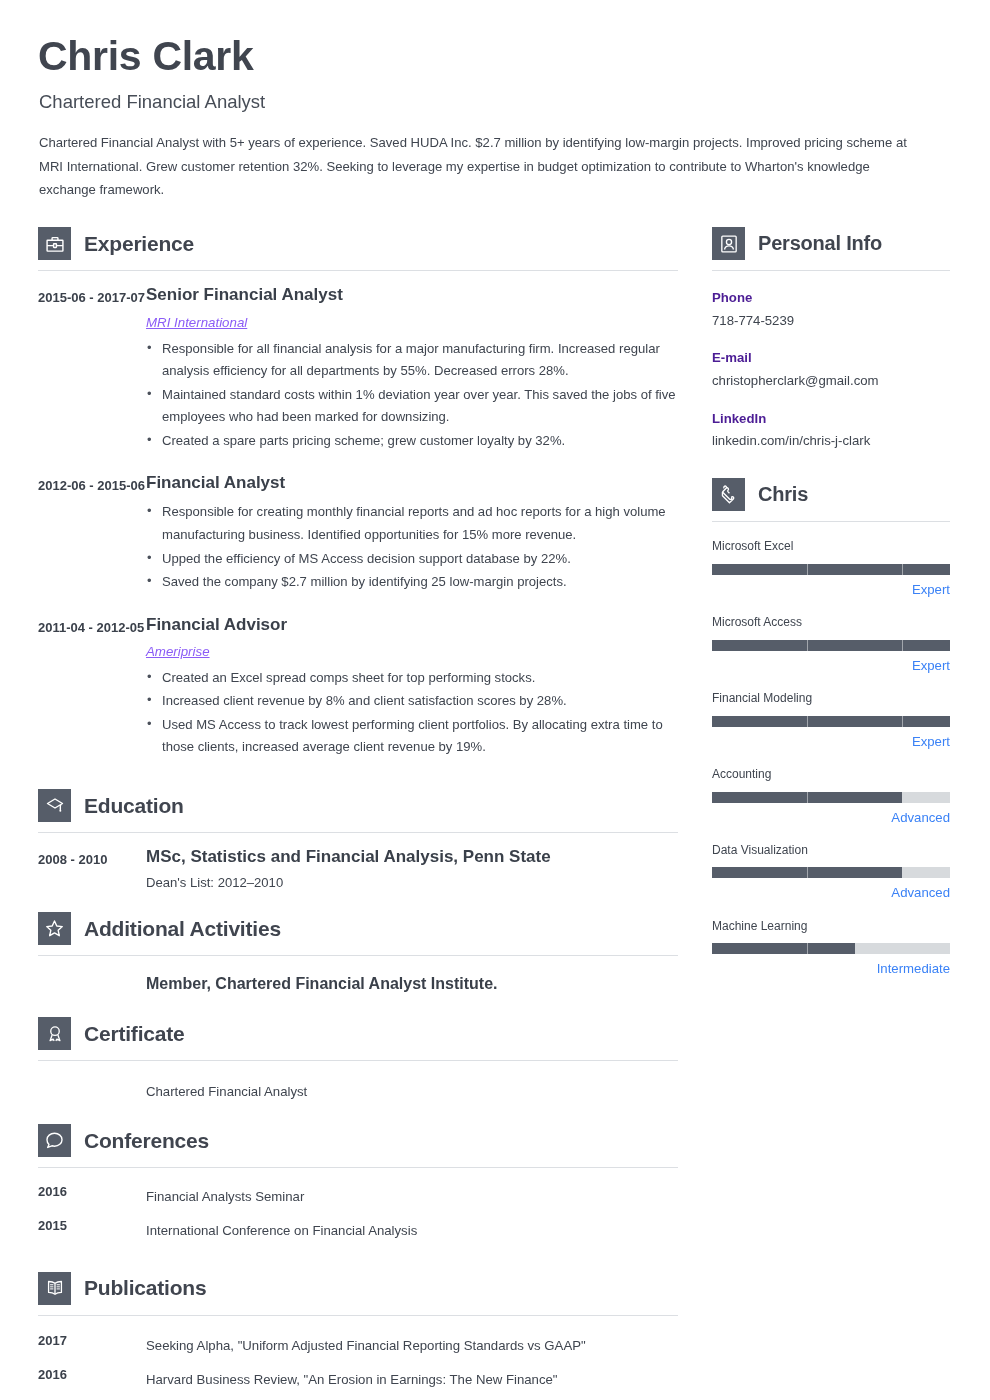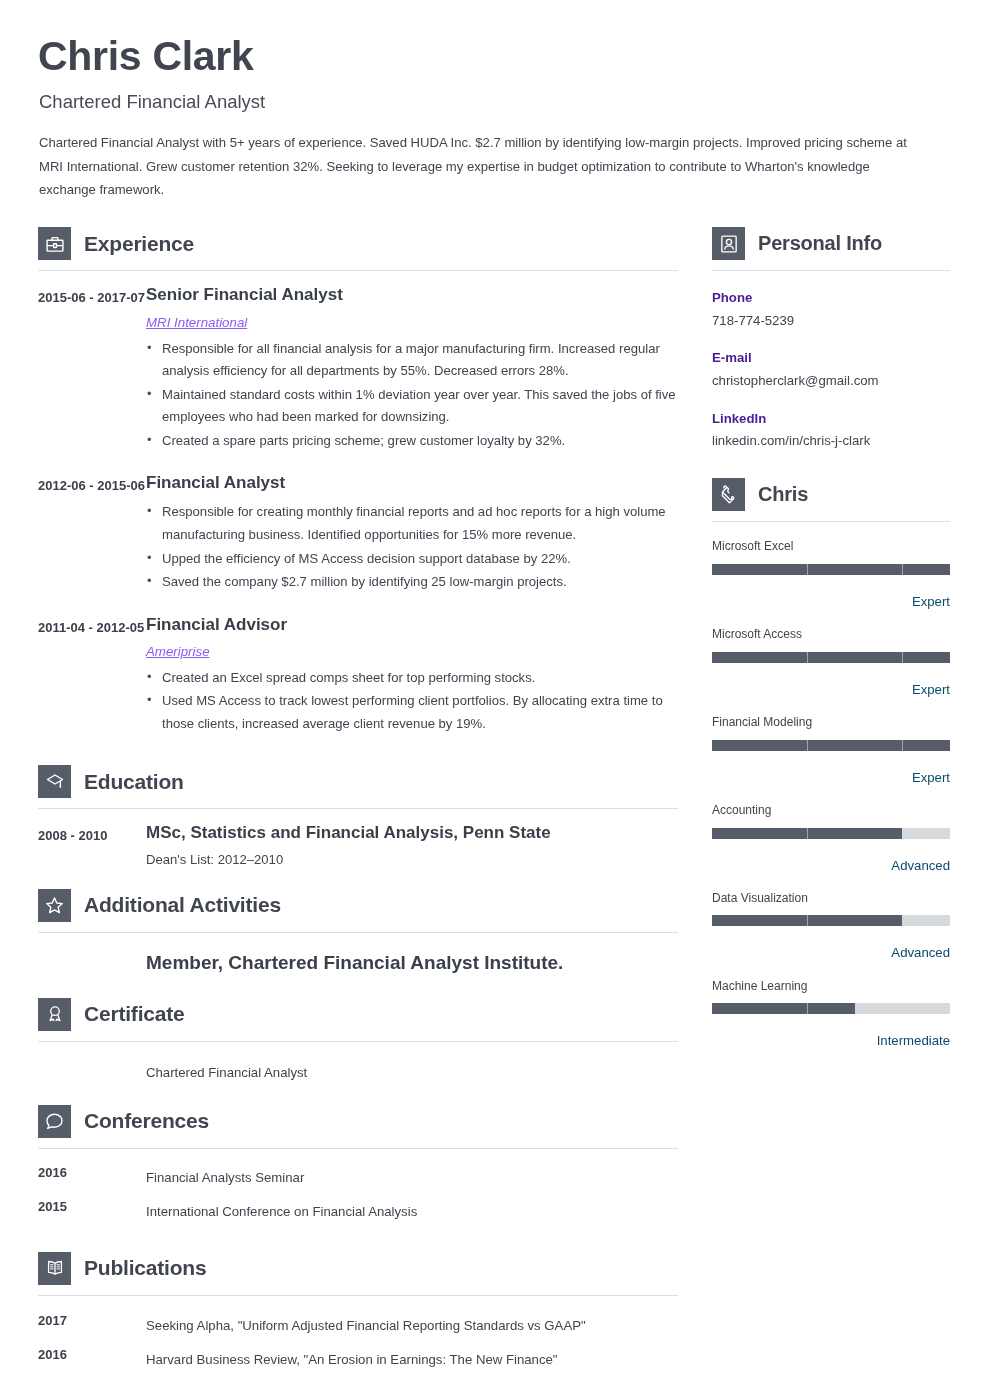--- a/index.html
+++ b/index.html
@@ -138,21 +138,21 @@
     color: #3f454f;
     margin-top: 8px;
   }
   .entry-plain {
     font-size: 13.2px;
     color: #3f454f;
     line-height: 1.6;
     padding-top: 3px;
   }
   .entry-strong {
-    font-size: 19px;
+    font-size: 16px;
     font-weight: bold;
     color: #3a404a;
     line-height: 1.3;
   }
   .entry-year {
     width: 108px;
     flex: 0 0 108px;
     font-size: 13px;
     font-weight: bold;
     color: #3b414b;
@@ -197,23 +197,23 @@
     background: #565d69;
   }
   .skill-tick {
     position: absolute;
     top: 0; bottom: 0;
     width: 1px;
     background: rgba(255,255,255,0.45);
   }
   .skill-level {
     font-size: 13.2px;
-    color: #0c4a6e;
+    color: #3b82f6;
     text-align: right;
-    margin-top: 18px;
+    margin-top: 6px;
     line-height: 1.3;
   }
 </style>
 </head>
 <body>
 
 <div class="page">
 
   <div>
     <h1 class="hdr-name">Chris Clark</h1>
@@ -264,20 +264,21 @@
           </div>
         </div>
 
         <div class="entry" style="margin-top:21px">
           <div class="entry-date">2011-04 - 2012-05</div>
           <div class="entry-body">
             <div class="entry-role">Financial Advisor</div>
             <div class="entry-org">Ameriprise</div>
             <ul class="bullets">
               <li>Created an Excel spread comps sheet for top performing stocks.</li>
+              <li>Increased client revenue by 8% and client satisfaction scores by 28%.</li>
               <li>Used MS Access to track lowest performing client portfolios. By allocating extra time to those clients, increased average client revenue by 19%.</li>
             </ul>
           </div>
         </div>
       </div>
 
       <div class="sec sec-gap-lg">
         <div class="sec-head">
           <span class="sec-icon">
             <svg width="20" height="20" viewBox="0 0 24 24" fill="none" stroke="#ffffff" stroke-width="1.7" stroke-linejoin="round">

